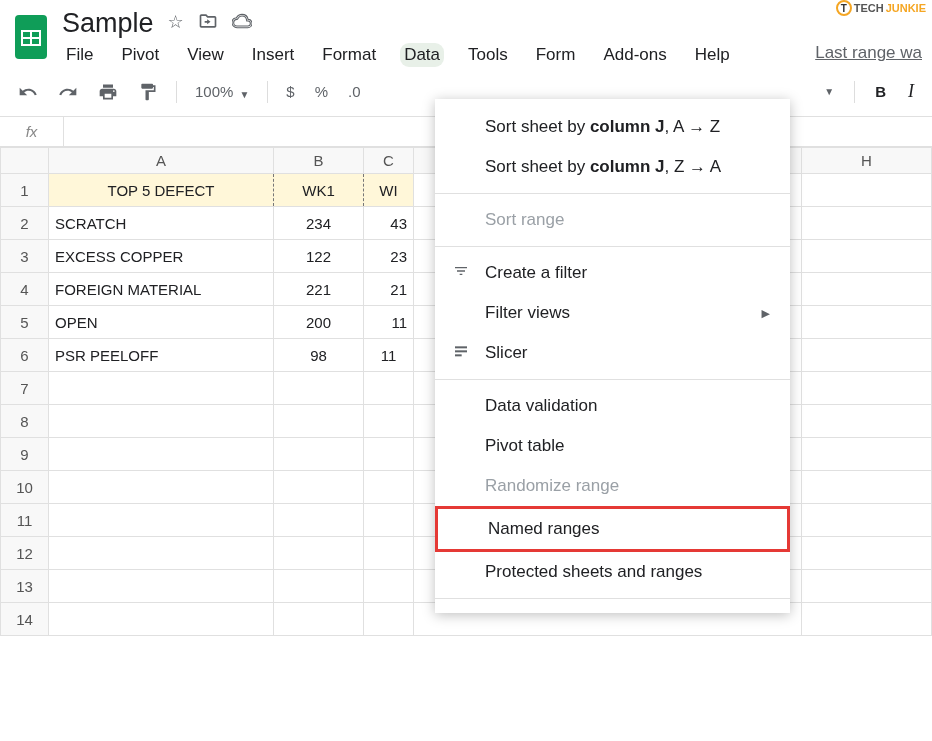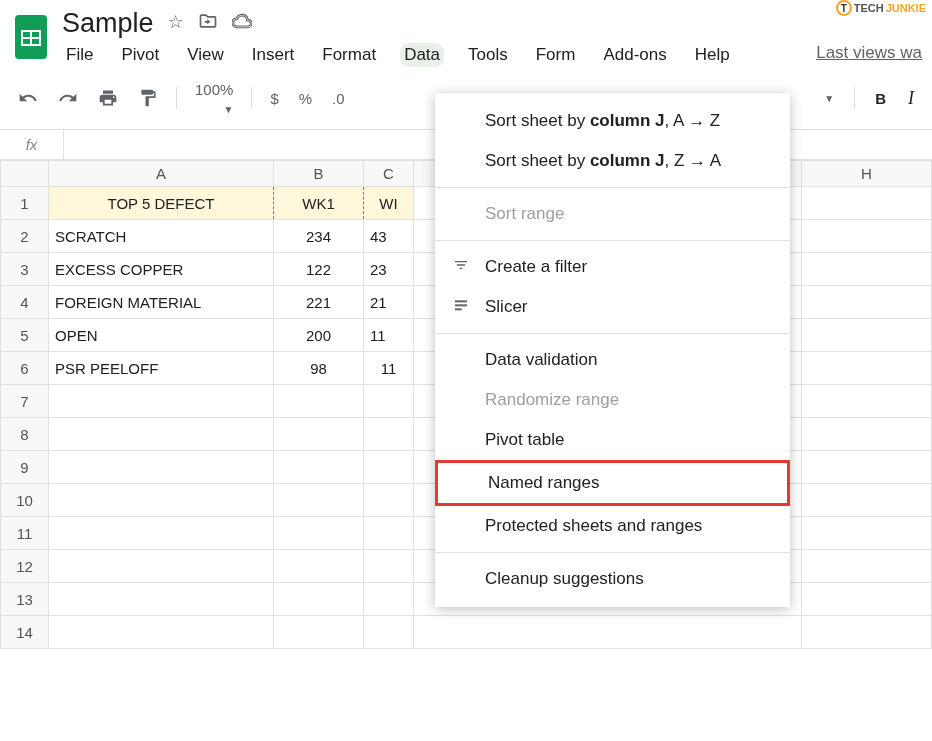--- a/index.html
+++ b/index.html
@@ -22,21 +22,21 @@
 .title-icons span { cursor: pointer; }
 
 
 .menubar { display: flex; gap: 20px; font-size: 17px; color: #202124; margin-left: 0; }
 .menubar .menu-item { cursor: pointer; padding: 2px 4px; }
 .menubar .menu-item.active { background: #e8f0e8; border-radius: 9px; }
 .last-edit { color: #5f6368; text-decoration: underline; margin-left: auto; cursor: pointer; white-space: nowrap; }
 
 
 .toolbar { display: flex; align-items: center; padding: 10px 12px; border-bottom: 1px solid #e0e0e0; gap: 8px; color: #5f6368; font-size: 15px; }
-.toolbar .tb-btn { cursor: pointer; padding: 4px 6px; display: flex; align-items: flex-end; flex-direction: column; }
+.toolbar .tb-btn { cursor: pointer; padding: 4px 6px; display: flex; align-items: flex-end; }
 .toolbar .sep { width: 1px; height: 22px; background: #ddd; margin: 0 4px; }
 .zoom { display: flex; align-items: center; gap: 6px; }
 .dropdown-arrow { font-size: 10px; color: #5f6368; }
 .tb-right { margin-left: auto; display: flex; gap: 10px; align-items: center;}
 
 
 .formula-bar { display: flex; align-items: center; border-bottom: 1px solid #e0e0e0; }
 .fx-label { width: 64px; text-align: center; font-style: italic; color: #888; font-size: 15px; border-right: 1px solid #e0e0e0; padding: 6px 0;}
 .fx-input { flex: 1; padding: 6px 8px; }
 
@@ -50,26 +50,26 @@
 td.cell { height: 33px; padding: 0 6px; }
 .col-A { width: 225px; }
 .col-B { width: 90px; }
 .col-C { width: 50px; }
 .col-spacer { width: 388px; }
 .col-H { width: 130px; }
 
 .hdr-cell { background: #fff7d9; font-weight: bold; text-align: center; border: 1px dashed #777 !important; }
 .data-a { border-right: 1px dashed #777 !important; border-left: 1px dashed #777 !important; }
 .data-b { text-align: center; border-right: 1px dashed #777 !important; }
-.data-c { text-align: left; }
+.data-c { text-align: right; }
 tr.last-data td.data-a, tr.last-data td.data-b, tr.last-data td.data-c-b { border-bottom: 1px dashed #777 !important; }
 .data-c-b { text-align: center; }
 
 
-.dropdown { position: absolute; top: 93px; left: 435px; width: 355px; background: #fff; box-shadow: 0 2px 12px rgba(0,0,0,0.25); z-index: 50; padding: 8px 0; }
+.dropdown { position: absolute; top: 99px; left: 435px; width: 355px; background: #fff; box-shadow: 0 2px 12px rgba(0,0,0,0.25); z-index: 50; padding: 8px 0; }
 .dd-item { display: flex; align-items: center; padding: 10px 20px 10px 50px; font-size: 17px; color: #202124; cursor: pointer; position: relative; }
 .dd-item.disabled { color: #9aa0a6; cursor: default; }
 .dd-item .dd-icon { position: absolute; left: 16px; width: 20px; text-align: center; color: #5f6368; font-size: 16px;}
 .dd-item .dd-arrow { margin-left: auto; font-size: 11px; color: #5f6368; }
 .dd-sep { height: 1px; background: #e0e0e0; margin: 6px 0; }
 .dd-text b { font-weight: bold; }
 .highlight-box { border: 3px solid #e53935; }
 
 svg.icon { width: 20px; height: 20px; fill: #5f6368; }
 </style>
@@ -115,21 +115,21 @@
       <span class="menu-item">File</span>
       <span class="menu-item">Pivot</span>
       <span class="menu-item">View</span>
       <span class="menu-item">Insert</span>
       <span class="menu-item">Format</span>
       <span class="menu-item active">Data</span>
       <span class="menu-item">Tools</span>
       <span class="menu-item">Form</span>
       <span class="menu-item">Add-ons</span>
       <span class="menu-item">Help</span>
-      <span class="last-edit">Last views wa</span>
+      <span class="last-edit">Last range wa</span>
     </div>
   </div>
 </div>
 
 <div class="toolbar">
   <span class="tb-btn">
       <svg class="icon" viewBox="0 0 24 24">
         <path d="M12.5 8c-2.65 0-5.05.99-6.9 2.6L2 7v9h9l-3.62-3.62c1.39-1.16 3.16-1.88 5.12-1.88 3.54 0 6.55 2.31 7.6 5.5l2.37-.78C21.08 11.03 17.15 8 12.5 8z"></path>
       </svg>
     </span>
@@ -309,40 +309,41 @@
     <span>Sort range</span>
   </div>
   <div class="dd-sep"></div>
   <div class="dd-item">
     <span class="dd-icon"><svg width="16" height="16" viewBox="0 0 24 24" fill="#5f6368">
           <path d="M10 18h4v-2h-4v2zM3 6v2h18V6H3zm3 7h12v-2H6v2z"></path>
         </svg></span>
     <span>Create a filter</span>
   </div>
   <div class="dd-item">
+    <span>Filter views</span>
+    <span class="dd-arrow">▶</span>
+  </div>
+  <div class="dd-item">
     <span class="dd-icon"><svg width="16" height="16" viewBox="0 0 24 24" fill="#5f6368">
           <rect x="3" y="5" width="18" height="3"></rect>
           <rect x="3" y="11" width="18" height="3"></rect>
           <rect x="3" y="17" width="10" height="3"></rect>
         </svg></span>
     <span>Slicer</span>
   </div>
   <div class="dd-sep"></div>
   <div class="dd-item">
     <span>Data validation</span>
   </div>
+  <div class="dd-item">
+    <span>Pivot table</span>
+  </div>
   <div class="dd-item disabled">
     <span>Randomize range</span>
   </div>
-  <div class="dd-item">
-    <span>Pivot table</span>
-  </div>
   <div class="dd-item highlight-box">
     <span>Named ranges</span>
   </div>
   <div class="dd-item">
     <span>Protected sheets and ranges</span>
   </div>
   <div class="dd-sep"></div>
-  <div class="dd-item">
-    <span>Cleanup suggestions</span>
-  </div>
 </div>
 
 </body></html>

